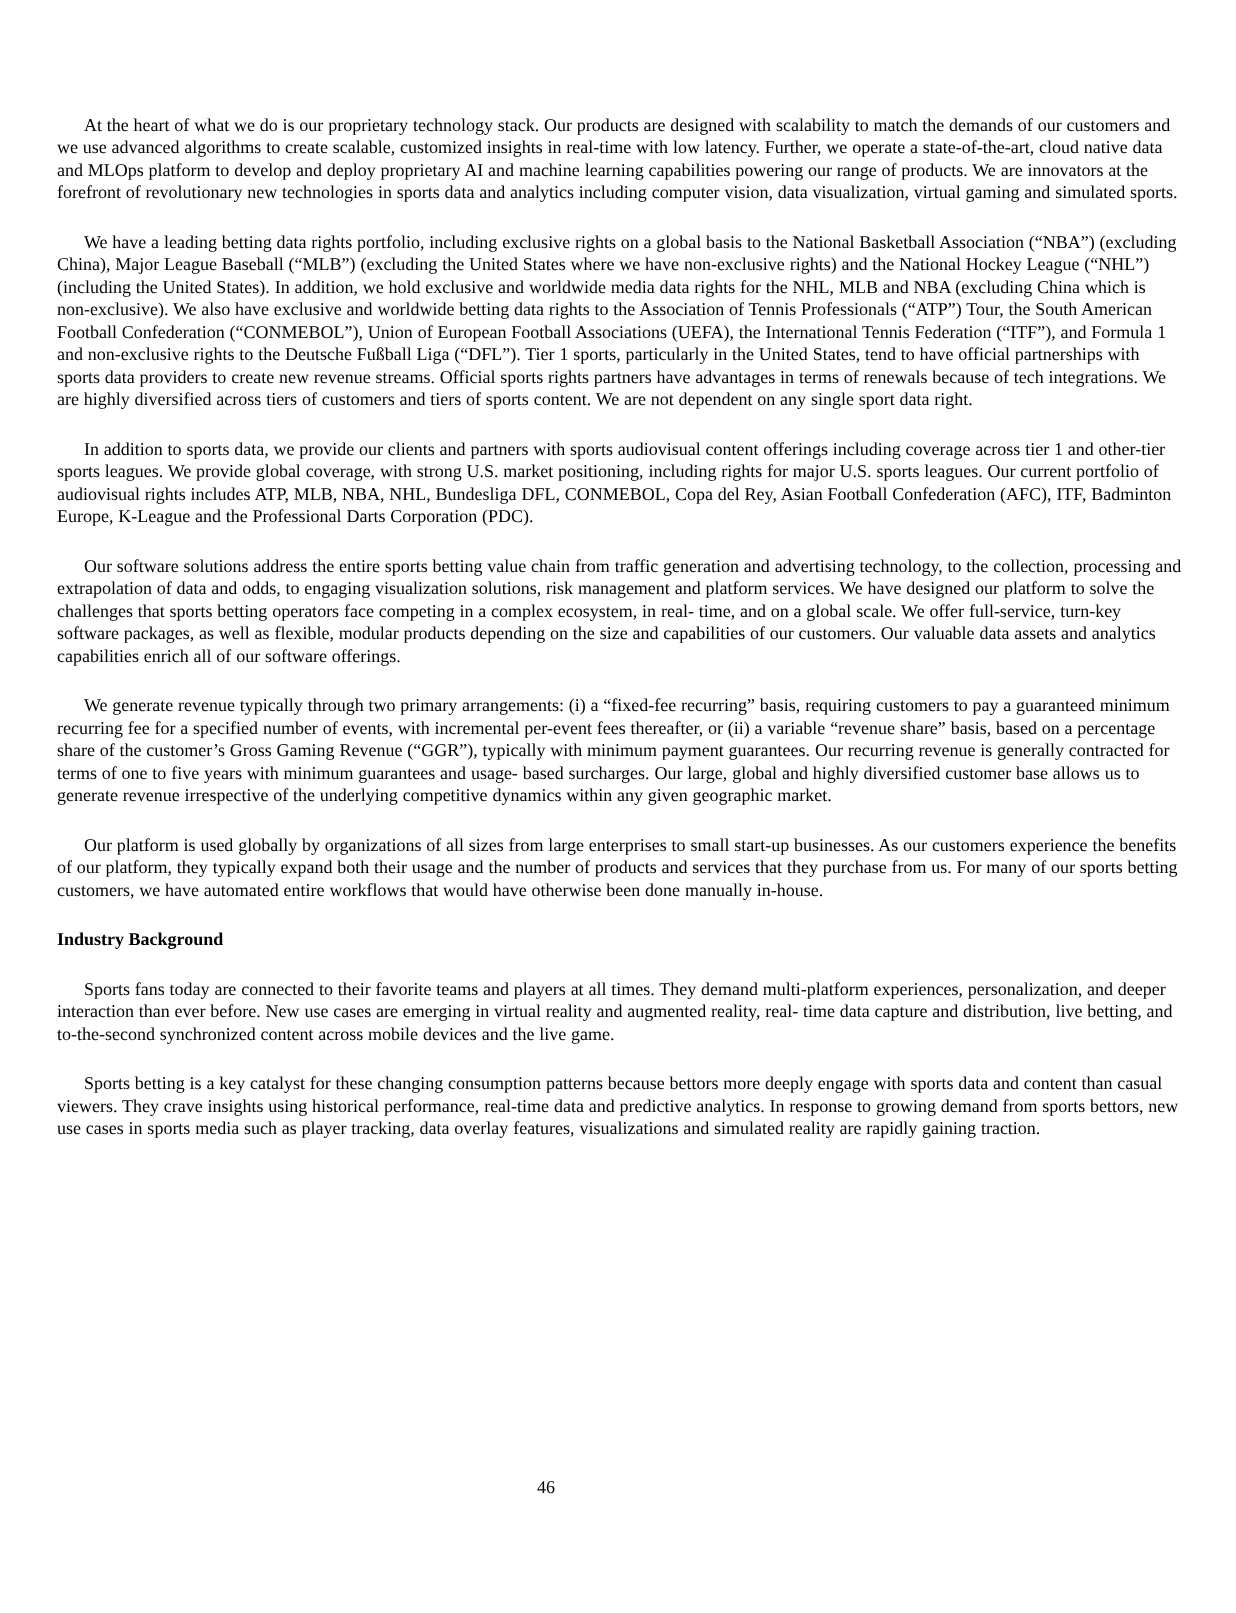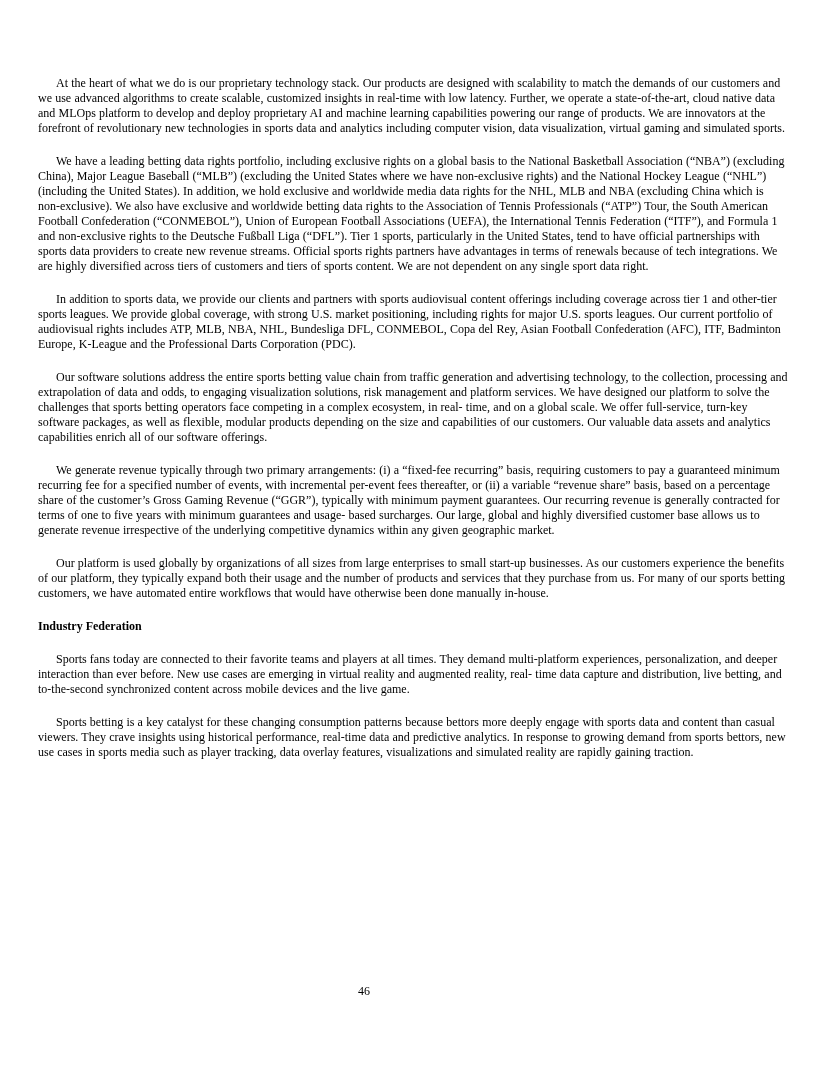--- a/index.html
+++ b/index.html
@@ -60,18 +60,18 @@
 <body>
 
 <div class="page">
   <div class="content">
     <p class="body">At the heart of what we do is our proprietary technology stack. Our products are designed with scalability to match the demands of our customers and we use advanced algorithms to create scalable, customized insights in real-time with low latency. Further, we operate a state-of-the-art, cloud native data and MLOps platform to develop and deploy proprietary AI and machine learning capabilities powering our range of products. We are innovators at the forefront of revolutionary new technologies in sports data and analytics including computer vision, data visualization, virtual gaming and simulated sports.</p>
     <p class="body">We have a leading betting data rights portfolio, including exclusive rights on a global basis to the National Basketball Association (“NBA”) (excluding China), Major League Baseball (“MLB”) (excluding the United States where we have non-exclusive rights) and the National Hockey League (“NHL”) (including the United States). In addition, we hold exclusive and worldwide media data rights for the NHL, MLB and NBA (excluding China which is non-exclusive). We also have exclusive and worldwide betting data rights to the Association of Tennis Professionals (“ATP”) Tour, the South American Football Confederation (“CONMEBOL”), Union of European Football Associations (UEFA), the International Tennis Federation (“ITF”), and Formula 1 and non-exclusive rights to the Deutsche Fußball Liga (“DFL”). Tier 1 sports, particularly in the United States, tend to have official partnerships with sports data providers to create new revenue streams. Official sports rights partners have advantages in terms of renewals because of tech integrations. We are highly diversified across tiers of customers and tiers of sports content. We are not dependent on any single sport data right.</p>
     <p class="body">In addition to sports data, we provide our clients and partners with sports audiovisual content offerings including coverage across tier 1 and other-tier sports leagues. We provide global coverage, with strong U.S. market positioning, including rights for major U.S. sports leagues. Our current portfolio of audiovisual rights includes ATP, MLB, NBA, NHL, Bundesliga DFL, CONMEBOL, Copa del Rey, Asian Football Confederation (AFC), ITF, Badminton Europe, K-League and the Professional Darts Corporation (PDC).</p>
     <p class="body">Our software solutions address the entire sports betting value chain from traffic generation and advertising technology, to the collection, processing and extrapolation of data and odds, to engaging visualization solutions, risk management and platform services. We have designed our platform to solve the challenges that sports betting operators face competing in a complex ecosystem, in real- time, and on a global scale. We offer full-service, turn-key software packages, as well as flexible, modular products depending on the size and capabilities of our customers. Our valuable data assets and analytics capabilities enrich all of our software offerings.</p>
     <p class="body">We generate revenue typically through two primary arrangements: (i) a “fixed-fee recurring” basis, requiring customers to pay a guaranteed minimum recurring fee for a specified number of events, with incremental per-event fees thereafter, or (ii) a variable “revenue share” basis, based on a percentage share of the customer’s Gross Gaming Revenue (“GGR”), typically with minimum payment guarantees. Our recurring revenue is generally contracted for terms of one to five years with minimum guarantees and usage- based surcharges. Our large, global and highly diversified customer base allows us to generate revenue irrespective of the underlying competitive dynamics within any given geographic market.</p>
     <p class="body">Our platform is used globally by organizations of all sizes from large enterprises to small start-up businesses. As our customers experience the benefits of our platform, they typically expand both their usage and the number of products and services that they purchase from us. For many of our sports betting customers, we have automated entire workflows that would have otherwise been done manually in-house.</p>
-    <h2 class="section-heading">Industry Federation</h2>
+    <h2 class="section-heading">Industry Background</h2>
     <p class="body">Sports fans today are connected to their favorite teams and players at all times. They demand multi-platform experiences, personalization, and deeper interaction than ever before. New use cases are emerging in virtual reality and augmented reality, real- time data capture and distribution, live betting, and to-the-second synchronized content across mobile devices and the live game.</p>
     <p class="body">Sports betting is a key catalyst for these changing consumption patterns because bettors more deeply engage with sports data and content than casual viewers. They crave insights using historical performance, real-time data and predictive analytics. In response to growing demand from sports bettors, new use cases in sports media such as player tracking, data overlay features, visualizations and simulated reality are rapidly gaining traction.</p>
   </div>
   <div class="page-number">46</div>
 </div>
 
 </body></html>

